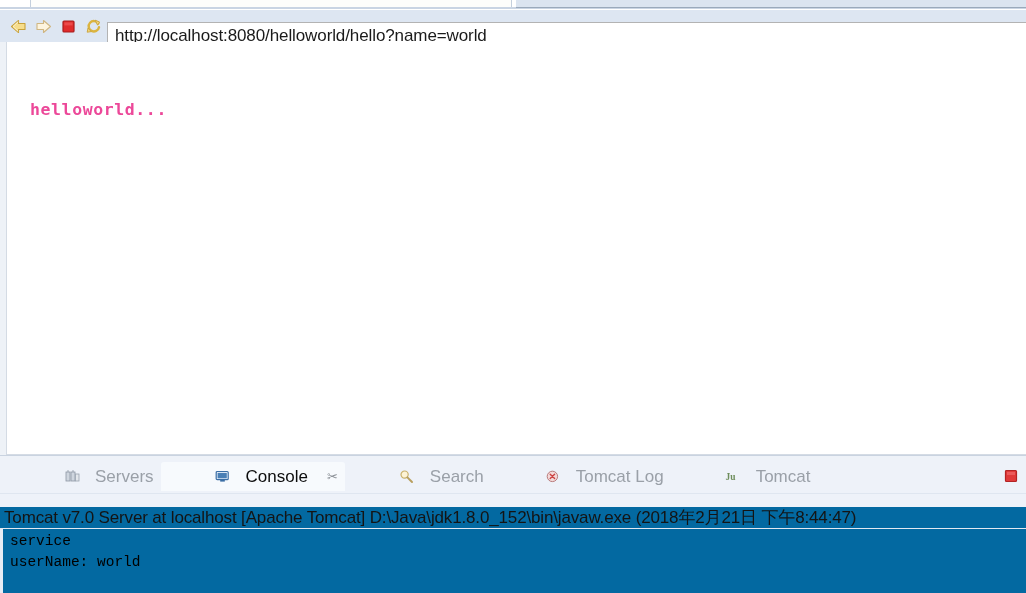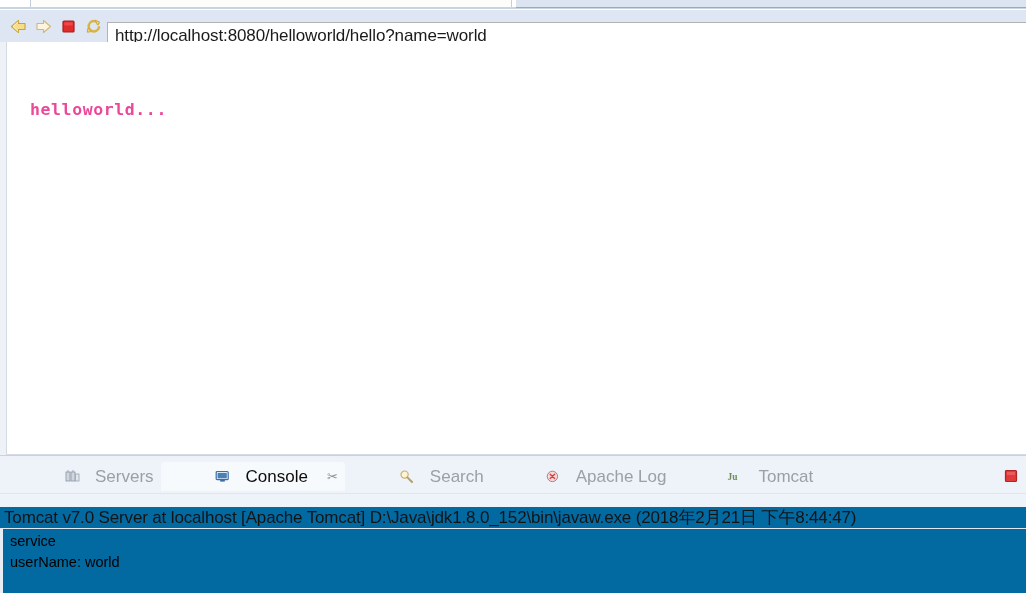--- a/index.html
+++ b/index.html
@@ -235,21 +235,21 @@
     width: 1022px;
     font-size: 17px;
     color: #141414;
     white-space: nowrap;
     letter-spacing: -0.15px;
     line-height: 22px;
   }
   .console-out {
     position: absolute;
     left: 10px; top: 24px;
-    font-family: Liberation Sans, sans-serif;
+    font-family: Liberation Mono, monospace;
     font-size: 14.5px;
     color: #000000;
     line-height: 21px;
     white-space: pre;
   }
   .console-leftbar {
     position: absolute;
     left: 0; top: 22px;
     width: 3px; height: 78px;
     background: #e7ecf5;
@@ -360,21 +360,21 @@
         <span>Search</span>
       </div>
 
       <div class="ctab">
         <span class="ctab-icon">
           <svg width="15" height="15" viewBox="0 0 15 15">
             <circle cx="7.4" cy="7.4" r="5.2" fill="#f3dada" stroke="#b97b7b" stroke-width="1"></circle>
             <path d="M5.2 5.2 L9.6 9.6 M9.6 5.2 L5.2 9.6" stroke="#c44" stroke-width="1.4" stroke-linecap="round"></path>
           </svg>
         </span>
-        <span>Apache Log</span>
+        <span>Tomcat Log</span>
       </div>
 
       <div class="ctab">
         <span class="ctab-icon">
           <svg width="17" height="15" viewBox="0 0 17 15">
             <text x="0.5" y="11.5" font-family="'Liberation Serif',serif" font-size="10" font-weight="bold" fill="#6d8d5b">Ju</text>
           </svg>
         </span>
         <span>Tomcat</span>
       </div>

